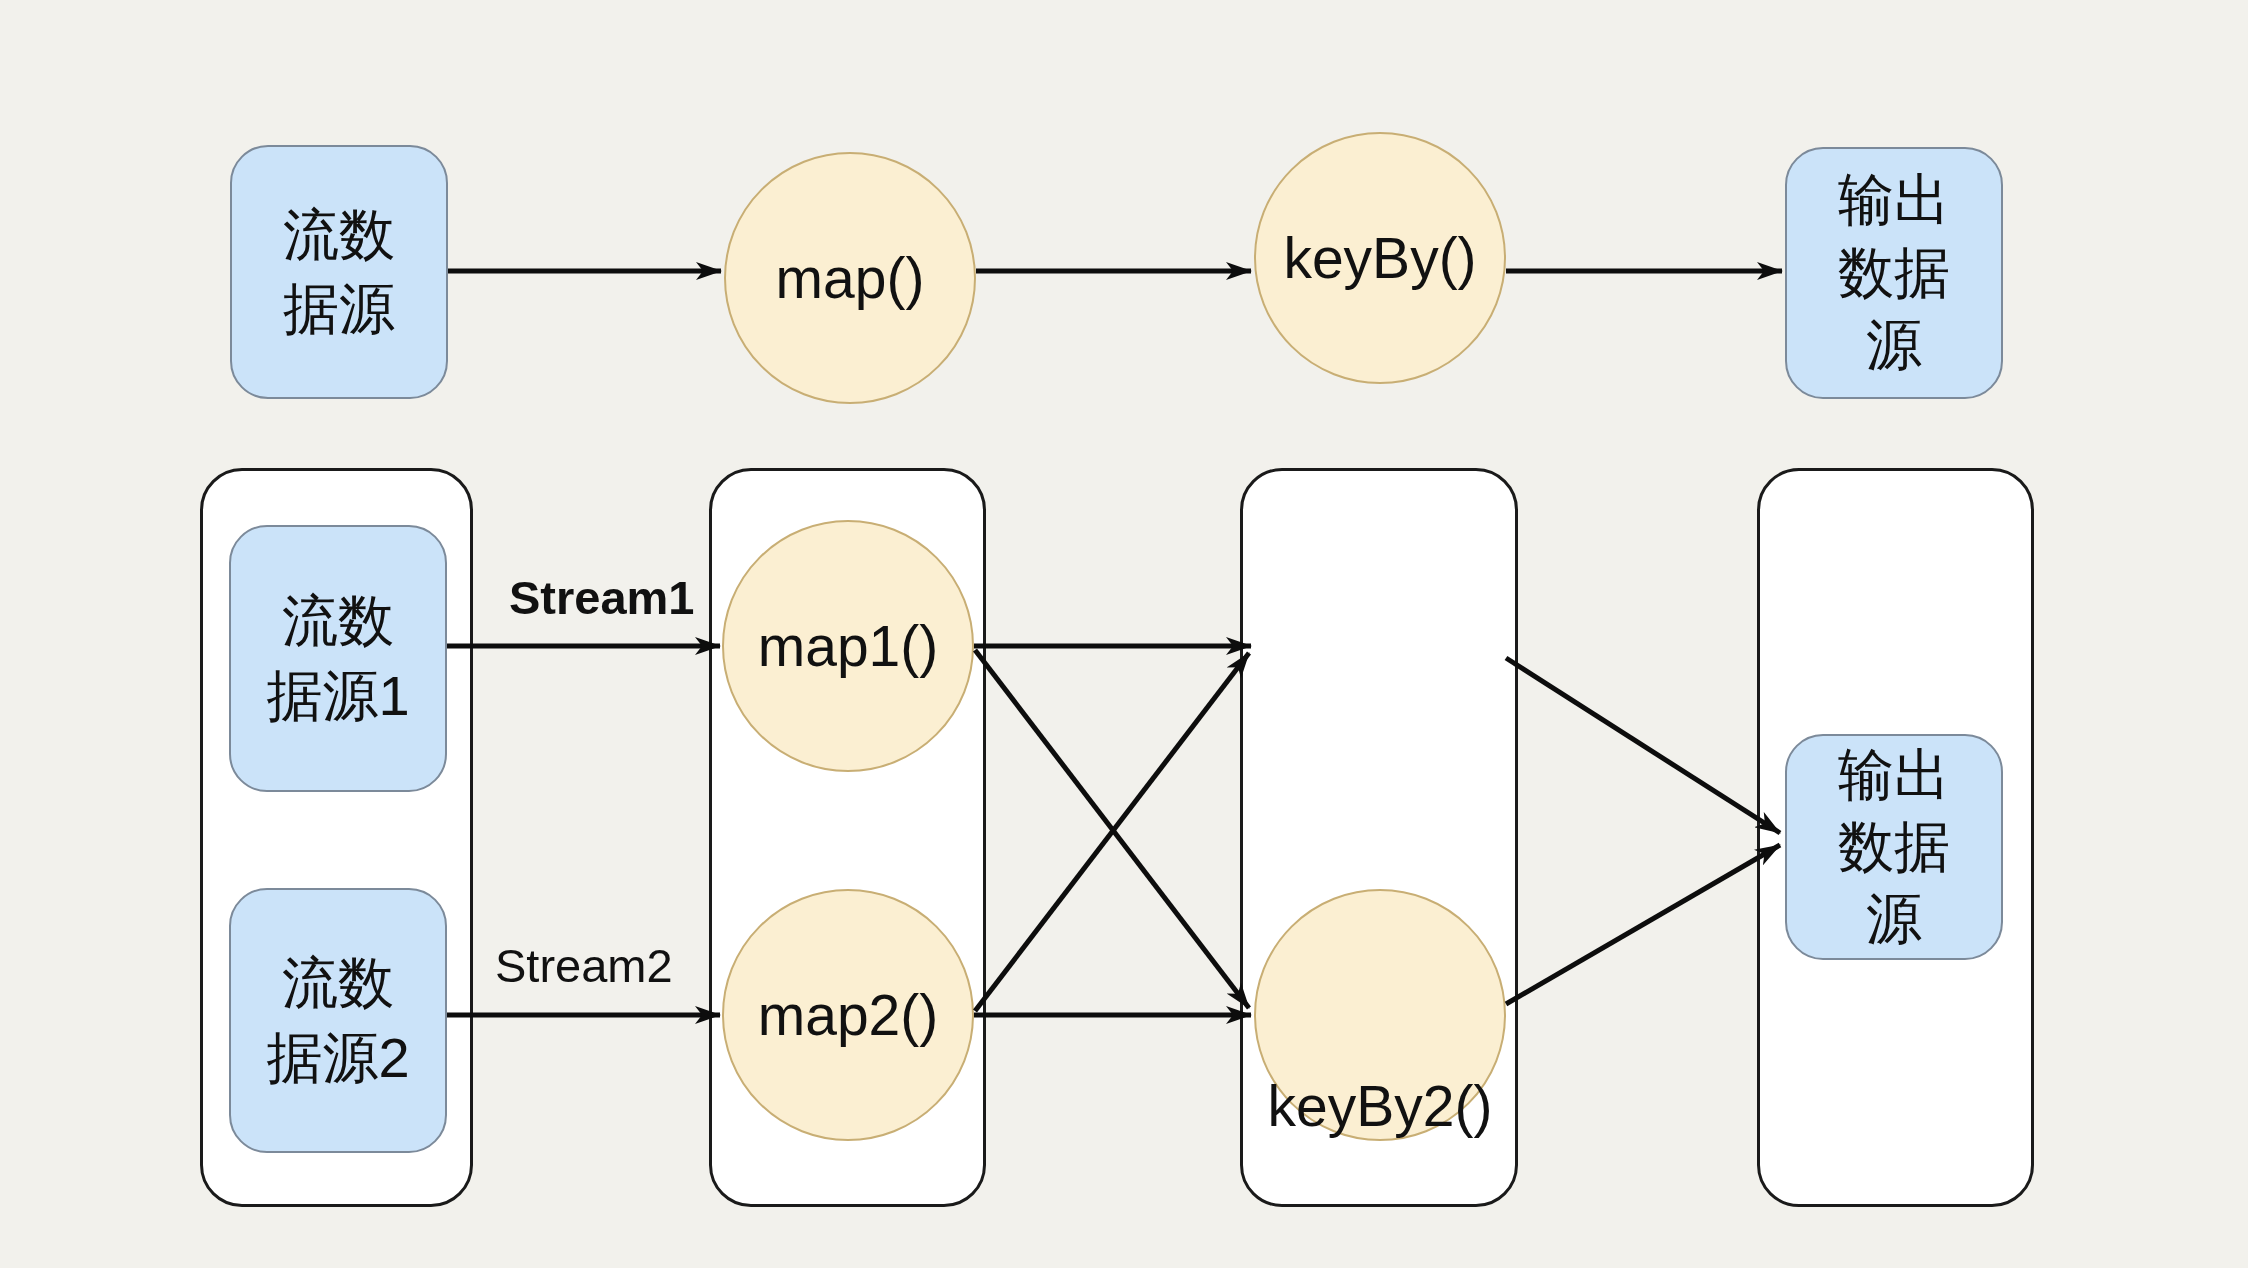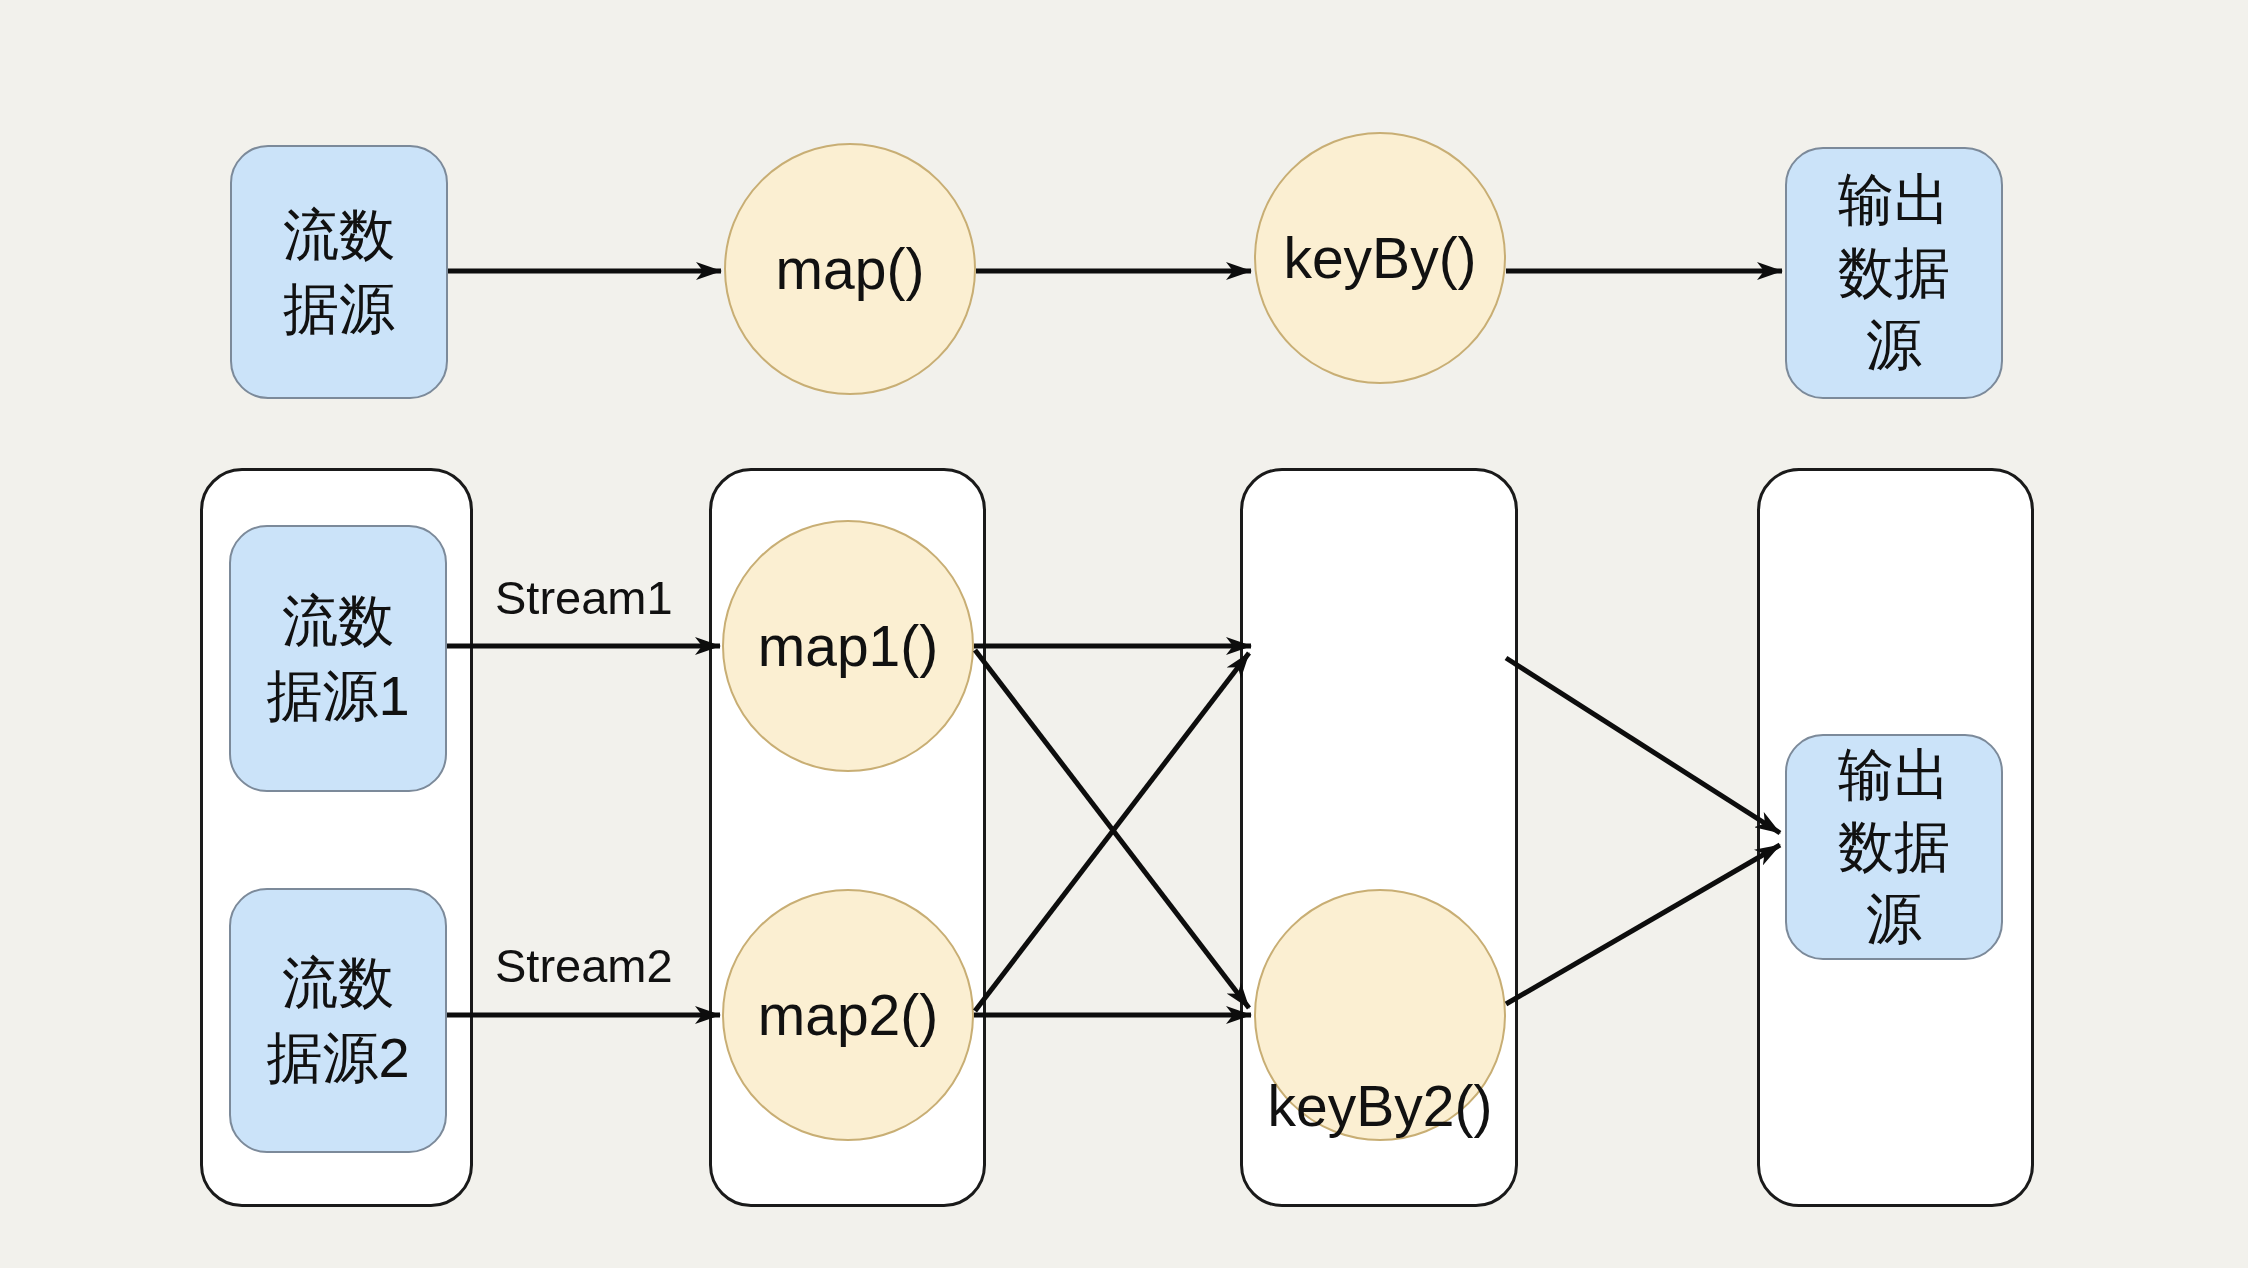--- a/index.html
+++ b/index.html
@@ -85,42 +85,42 @@
     <line x1="975" y1="602" x2="1249" y2="960" marker-end="url(#ah)"></line>
     <line x1="975" y1="963" x2="1249" y2="605" marker-end="url(#ah)"></line>
     <line x1="1506" y1="610" x2="1780" y2="785" marker-end="url(#ah)"></line>
     <line x1="1506" y1="956" x2="1780" y2="797" marker-end="url(#ah)"></line>
   </svg>
 
   <div class="node blue-box" style="left:230px;top:97px;width:218px;height:254px;">
     <span>流数
 据源</span>
   </div>
-  <div class="node circle" style="left:724px;top:95px;width:252px;height:252px;">
+  <div class="node circle" style="left:724px;top:104px;width:252px;height:252px;">
     <span>map()</span>
   </div>
   <div class="node circle" style="left:1254px;top:84px;width:252px;height:252px;">
     <span>keyBy()</span>
   </div>
   <div class="node blue-box" style="left:1785px;top:99px;width:218px;height:252px;line-height:1.3;">
     <span>输出
 数据
 源</span>
   </div>
 
   <div class="node blue-box" style="left:229px;top:477px;width:218px;height:267px;">
     <span>流数
 据源1</span>
   </div>
   <div class="node blue-box" style="left:229px;top:840px;width:218px;height:265px;">
     <span>流数
 据源2</span>
   </div>
 
-  <div class="edge-label" style="left:495px;top:522px;">Stream1</div>
+  <div class="edge-label" style="left:509px;top:522px;font-weight:bold;">Stream1</div>
   <div class="edge-label" style="left:495px;top:890px;">Stream2</div>
 
   <div class="node circle" style="left:722px;top:472px;width:252px;height:252px;">
     <span>map1()</span>
   </div>
   <div class="node circle" style="left:722px;top:841px;width:252px;height:252px;">
     <span>map2()</span>
   </div>
   <div class="node circle" style="left:1254px;top:841px;width:252px;height:252px;align-items:flex-end;">
     <span>keyBy2()</span>

